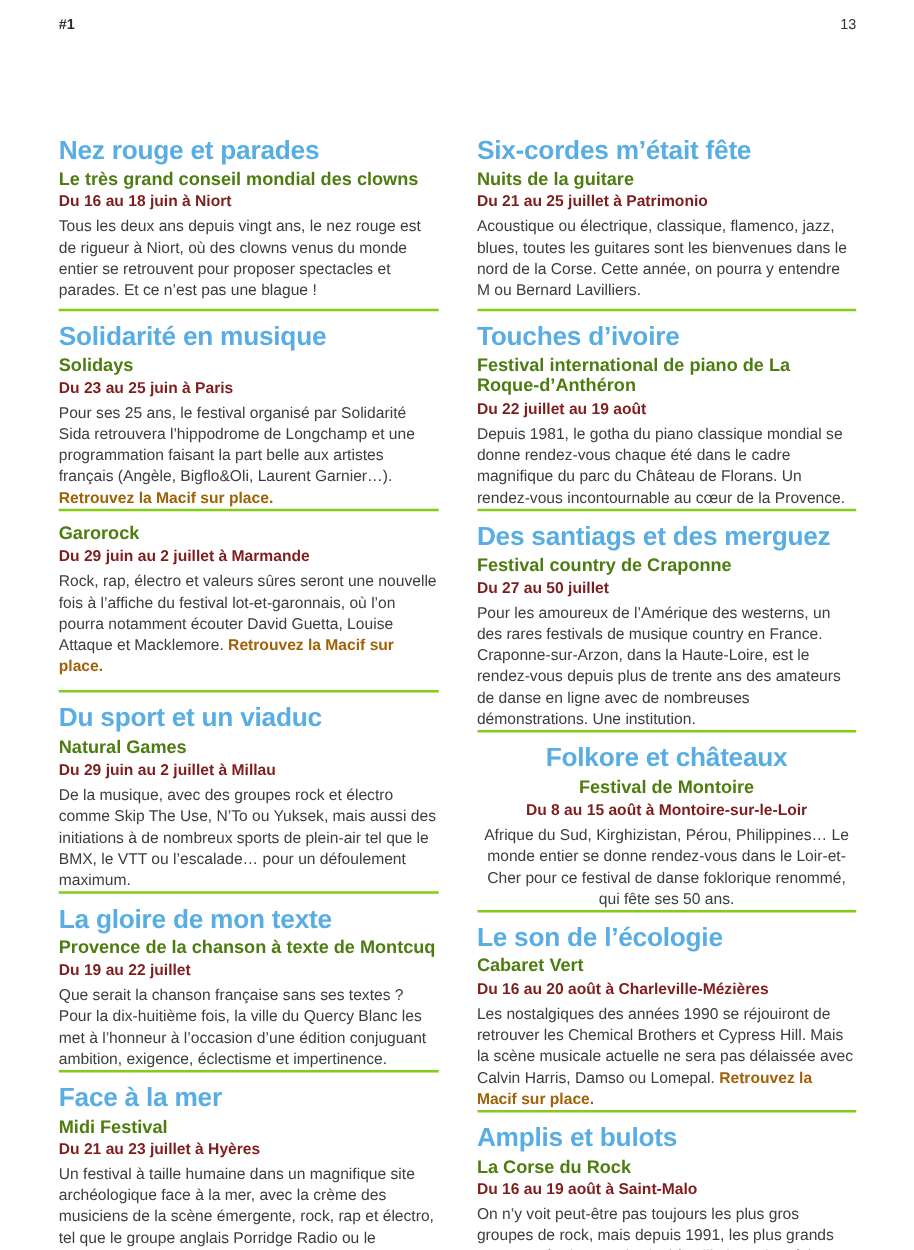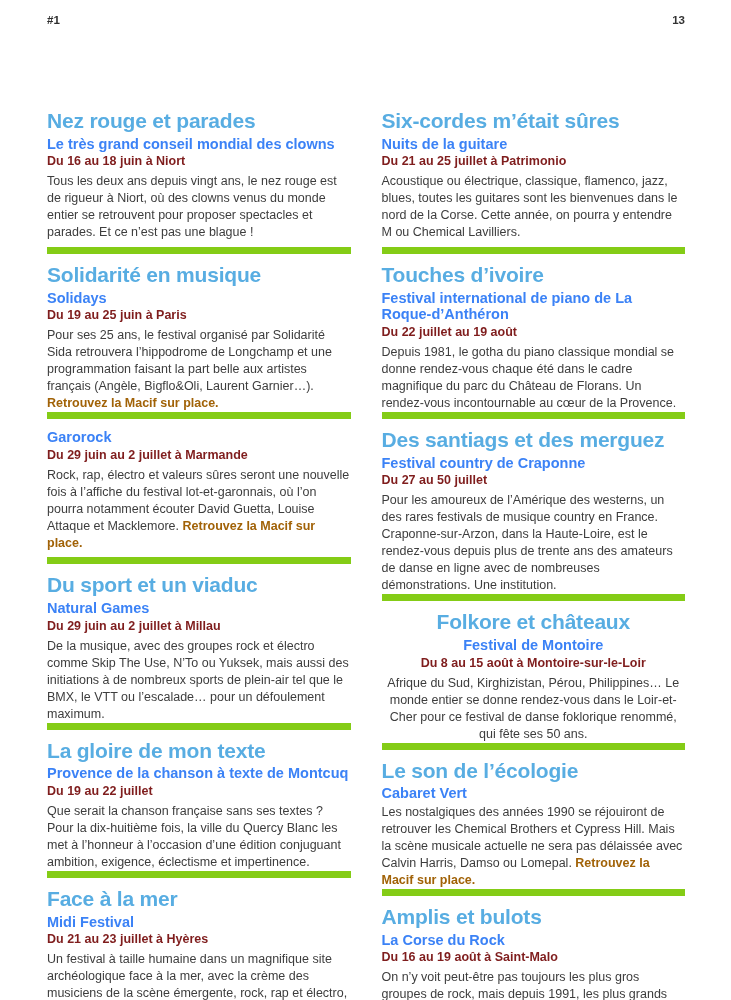--- a/index.html
+++ b/index.html
@@ -6,28 +6,28 @@
   body{
     width:731px;height:1000px;
     font-family:"Liberation Sans", sans-serif;
     color:#3f3f3f;
     overflow:hidden;
   }
   .page{box-sizing:border-box;width:731px;height:1000px;padding:14px 46px 0 47px;}
   .page-header{display:flex;justify-content:space-between;align-items:baseline;
     font-size:11.5px;color:#2e2e2e;}
   .issue{font-weight:700;}
-  .pageno{font-weight:700;color:#333;text-align:center;}
+  .pageno{font-weight:400;color:#333;text-align:center;}
   main.content{display:flex;gap:31px;margin-top:84px;}
   .col{flex:1 1 0;min-width:0;}
   article{box-sizing:border-box;overflow:visible;}
-  article.ruled{border-top:7px solid #84cc16;padding-top:10px;}
+  article.ruled{border-top:2px solid #84cc16;padding-top:10px;}
   h2.title{margin:0 0 3px 0;font-size:21px;line-height:1.08;font-weight:700;
     color:#58ade2;letter-spacing:-0.2px;}
-  h3.subtitle{margin:0 0 2px 0;font-size:14.5px;line-height:1.15;font-weight:700;color:#3b82f6;}
+  h3.subtitle{margin:0 0 2px 0;font-size:14.5px;line-height:1.15;font-weight:700;color:#4d7c0f;}
   .date{font-size:12.5px;line-height:1.2;font-weight:700;color:#7f1d1d;margin:0 0 4px 0;}
   p.body{margin:0;font-size:12.5px;line-height:1.36;color:#3d3d3d;}
   p.body strong{color:#a16207;}
   
   .col0 article:nth-of-type(1){min-height:137px;}
   .col0 article:nth-of-type(2){min-height:156px;}
   .col0 article:nth-of-type(3){min-height:145px;}
   .col0 article:nth-of-type(4){min-height:145px;}
   .col0 article:nth-of-type(5){min-height:140px;}
   .col1 article:nth-of-type(1){min-height:137px;}
@@ -53,21 +53,21 @@
       <article>
         <h2 class="title">Nez rouge et parades</h2>
         <h3 class="subtitle">Le très grand conseil mondial des clowns</h3>
         <div class="date">Du 16 au 18 juin à Niort</div>
         <p class="body"><span>Tous les deux ans depuis vingt ans, le nez rouge est de rigueur à Niort, où des clowns venus du monde entier se retrouvent pour proposer spectacles et parades. Et ce n’est pas une blague&nbsp;!</span><strong></strong></p>
       </article>
 
       <article class="ruled">
         <h2 class="title">Solidarité en musique</h2>
         <h3 class="subtitle">Solidays</h3>
-        <div class="date">Du 19 au 25 juin à Paris</div>
+        <div class="date">Du 23 au 25 juin à Paris</div>
         <p class="body"><span>Pour ses 25 ans, le festival organisé par Solidarité Sida retrouvera l’hippodrome de Longchamp et une programmation faisant la part belle aux artistes français (Angèle, Bigflo&amp;Oli, Laurent Garnier…). </span><strong>Retrouvez la Macif sur place.</strong></p>
       </article>
 
       <article class="ruled">
         <h3 class="subtitle">Garorock</h3>
         <div class="date">Du 29 juin au 2 juillet à Marmande</div>
         <p class="body"><span>Rock, rap, électro et valeurs sûres seront une nouvelle fois à l’affiche du festival lot-et-garonnais, où l’on pourra notamment écouter David Guetta, Louise Attaque et Macklemore. </span><strong>Retrouvez la Macif sur place.</strong></p>
       </article>
 
       <article class="ruled">
@@ -89,24 +89,24 @@
         <h3 class="subtitle">Midi Festival</h3>
         <div class="date">Du 21 au 23 juillet à Hyères</div>
         <p class="body"><span>Un festival à taille humaine dans un magnifique site archéologique face à la mer, avec la crème des musiciens de la scène émergente, rock, rap et électro, tel que le groupe anglais Porridge Radio ou le Français Aime Simone.</span><strong></strong></p>
       </article>
 
     </section>
 
     <section class="col col1">
 
       <article>
-        <h2 class="title">Six-cordes m’était sûres</h2>
+        <h2 class="title">Six-cordes m’était fête</h2>
         <h3 class="subtitle">Nuits de la guitare</h3>
         <div class="date">Du 21 au 25 juillet à Patrimonio</div>
-        <p class="body"><span>Acoustique ou électrique, classique, flamenco, jazz, blues, toutes les guitares sont les bienvenues dans le nord de la Corse. Cette année, on pourra y entendre M ou Chemical Lavilliers.</span><strong></strong></p>
+        <p class="body"><span>Acoustique ou électrique, classique, flamenco, jazz, blues, toutes les guitares sont les bienvenues dans le nord de la Corse. Cette année, on pourra y entendre M ou Bernard Lavilliers.</span><strong></strong></p>
       </article>
 
       <article class="ruled">
         <h2 class="title">Touches d’ivoire</h2>
         <h3 class="subtitle">Festival international de piano de La Roque-d’Anthéron</h3>
         <div class="date">Du 22 juillet au 19 août</div>
         <p class="body"><span>Depuis 1981, le gotha du piano classique mondial se donne rendez-vous chaque été dans le cadre magnifique du parc du Château de Florans. Un rendez-vous incontournable au cœur de la Provence.</span><strong></strong></p>
       </article>
 
       <article class="ruled">
@@ -119,20 +119,21 @@
       <article class="ruled">
         <h2 class="title">Folkore et châteaux</h2>
         <h3 class="subtitle">Festival de Montoire</h3>
         <div class="date">Du 8 au 15 août à Montoire-sur-le-Loir</div>
         <p class="body"><span>Afrique du Sud, Kirghizistan, Pérou, Philippines… Le monde entier se donne rendez-vous dans le Loir-et-Cher pour ce festival de danse foklorique renommé, qui fête ses 50 ans.</span><strong></strong></p>
       </article>
 
       <article class="ruled">
         <h2 class="title">Le son de l’écologie</h2>
         <h3 class="subtitle">Cabaret Vert</h3>
+        <div class="date">Du 16 au 20 août à Charleville-Mézières</div>
         <p class="body"><span>Les nostalgiques des années 1990 se réjouiront de retrouver les Chemical Brothers et Cypress Hill. Mais la scène musicale actuelle ne sera pas délaissée avec Calvin Harris, Damso ou Lomepal. </span><strong>Retrouvez la Macif sur place.</strong></p>
       </article>
 
       <article class="ruled">
         <h2 class="title">Amplis et bulots</h2>
         <h3 class="subtitle">La Corse du Rock</h3>
         <div class="date">Du 16 au 19 août à Saint-Malo</div>
         <p class="body"><span>On n’y voit peut-être pas toujours les plus gros groupes de rock, mais depuis 1991, les plus grands sont passés dans ce festival à taille humaine, à la programmation exigeante.</span><strong></strong></p>
       </article>
 

